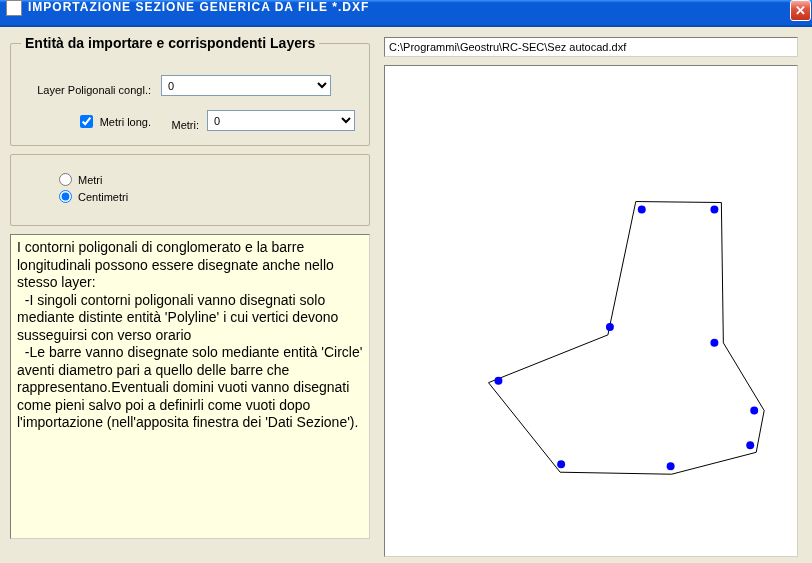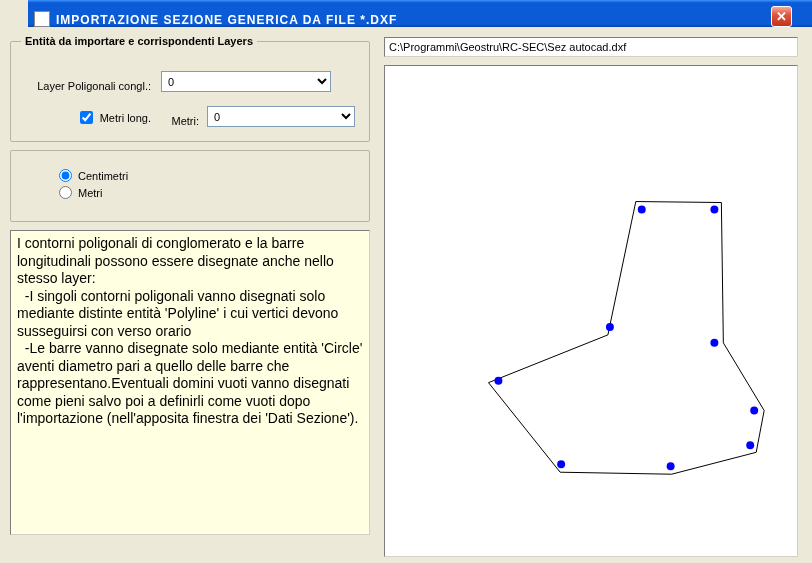--- a/index.html
+++ b/index.html
@@ -9,26 +9,25 @@
     font-size: 11px;
     background: #ece9d8;
     width: 812px;
     height: 563px;
     overflow: hidden;
   }
   .titlebar {
     height: 27px;
     background: linear-gradient(to bottom, #3a95ff 0%, #0b5bd6 10%, #0b5bd6 50%, #0b5bd6 90%, #0842a8 100%);
     display: flex;
-    align-items: flex-end;
-    padding: 0 20px 0 6px;
+    align-items: flex-start;
+    padding: 0 1px 0 6px;
     color: #fff;
     font-weight: bold;
     font-size: 12px;
-    margin-left: 28px;
   }
   .titlebar .app-icon {
     width: 16px; height: 16px;
     background: #fff;
     border: 1px solid #888;
     margin-right: 6px;
   }
   .titlebar .title { flex: 1; letter-spacing: 1px; }
   .titlebar .close-btn {
     width: 21px; height: 21px;
@@ -52,21 +51,21 @@
   }
   fieldset {
     border: 1px solid #b8b4a0;
     border-radius: 2px;
     padding: 10px 10px 14px 10px;
     margin: 0 0 8px 0;
     background: #ece9d8;
   }
   legend {
     padding: 0 4px;
-    font-size: 11px;
+    font-size: 14px;
     color: #000;
     font-weight: bold;
   }
   .row {
     display: flex;
     align-items: flex-end;
     margin: 14px 0 0 0;
   }
   .row:first-child { margin-top: 6px; }
   .row .lbl {
@@ -177,26 +176,26 @@
         <div class="lbl2">Metri:</div>
         <select class="combo" style="width:148px">
           <option>0</option>
         </select>
       </div>
     </fieldset>
 
     <fieldset>
       <div class="radio-group">
         <div class="radio-row">
+          <input type="radio" name="units" style="">
+          <span>Metri</span>
+        </div>
+        <div class="radio-row">
           <input type="radio" name="units" checked="" style="">
           <span>Centimetri</span>
-        </div>
-        <div class="radio-row">
-          <input type="radio" name="units" style="">
-          <span>Metri</span>
         </div>
       </div>
     </fieldset>
 
     <div class="help-box">
       <p style="white-space:pre-wrap">I contorni poligonali di conglomerato e la barre longitudinali possono essere disegnate anche nello stesso layer:
   -I singoli contorni poligonali vanno disegnati solo mediante distinte entità 'Polyline' i cui vertici devono susseguirsi con verso orario
   -Le barre vanno disegnate solo mediante entità 'Circle' aventi diametro pari a quello delle barre che rappresentano.Eventuali domini vuoti vanno disegnati come pieni salvo poi a definirli come vuoti dopo l'importazione (nell'apposita finestra dei 'Dati Sezione').</p>
     </div>
 

